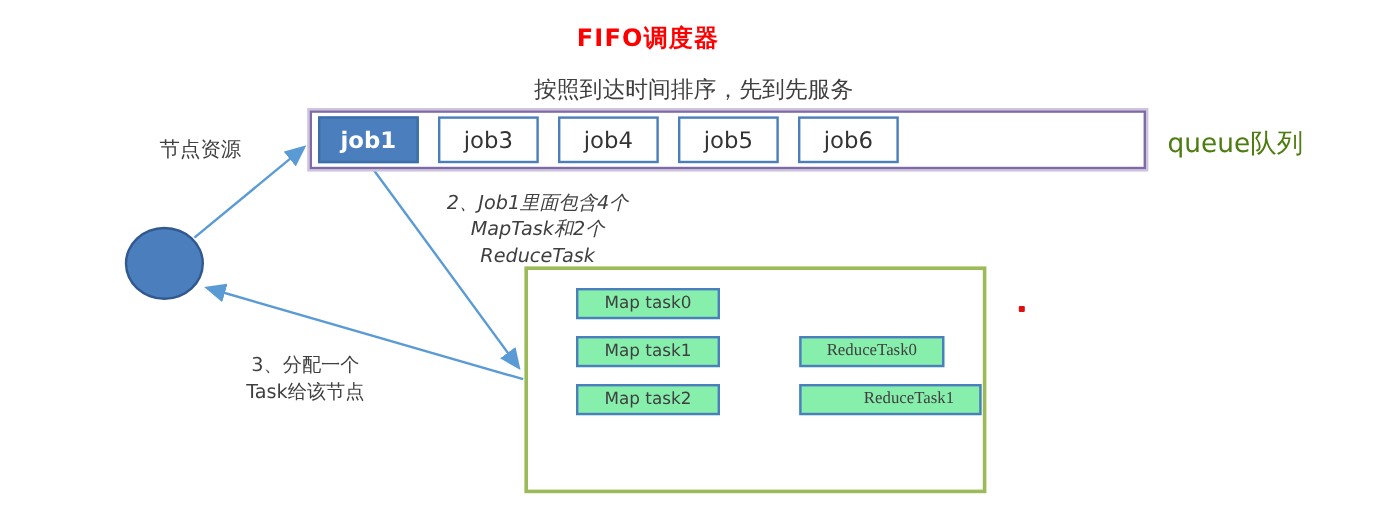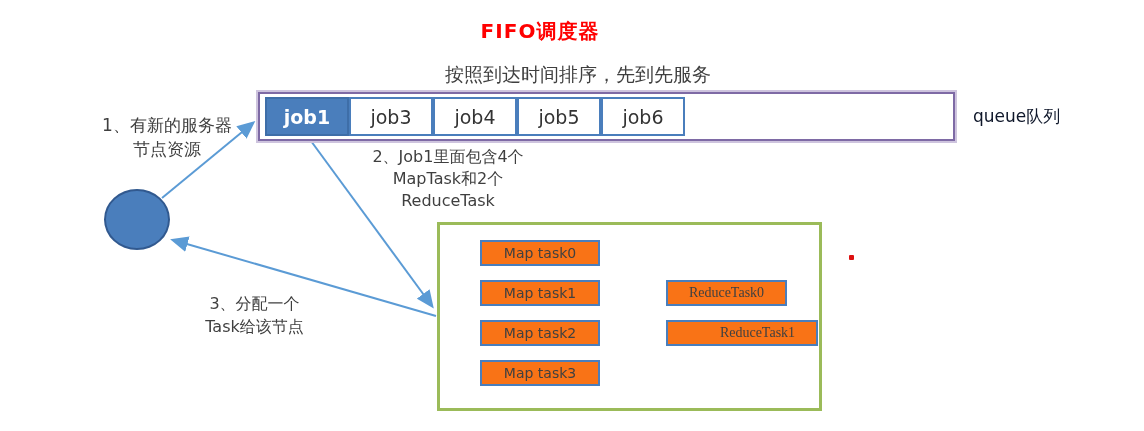--- a/index.html
+++ b/index.html
@@ -28,62 +28,62 @@
   
   .queue-box{
     left:258px;top:92px;width:693px;height:45px;
     background:#ffffff;
     border:2px solid #7e6aa5;
     box-shadow:0 0 0 2px #cec4de;
     z-index:2;
   }
   .queue-cells{
     position:absolute;left:5px;top:3px;
-    display:flex;gap:0;
+    display:flex;gap:16px;
   }
   .job-cell{
     width:80px;height:35px;
     border:2px solid #4a7ebc;
     background:#ffffff;
     display:flex;align-items:center;justify-content:center;
     font-size:19px;color:#333333;
   }
   .job-cell.active{
     background:#4a7ebc;color:#ffffff;border-color:#3e6ea8;
     font-weight:bold;
   }
   .queue-label{
     left:973px;top:105px;width:160px;
-    font-size:17px;color:#0f172a;
+    font-size:22px;color:#4d7c0f;
     z-index:3;
   }
   
   .node-circle{
     left:104px;top:189px;width:62px;height:57px;
     border-radius:50%;
     background:#4a7ebc;
     border:2px solid #31598f;
     z-index:2;
   }
   
   .note{font-size:17px;line-height:24px;color:#3f3f3f;text-align:center;z-index:3;}
   .note-1{left:72px;top:113px;width:190px;}
-  .note-2{left:328px;top:146px;width:240px;font-size:16px;line-height:22px;}
+  .note-2{left:328px;top:158px;width:240px;font-size:16px;line-height:22px;font-style:italic;}
   .note-3{left:182px;top:292px;width:145px;font-size:16px;line-height:23px;}
   
   .node-box{
     left:437px;top:222px;width:379px;height:183px;
     border:3px solid #9bbb59;
     background:#ffffff;
     z-index:2;
   }
   .task-box{
     position:absolute;
     border:2px solid #4a7ebc;
-    background:#f97316;
+    background:#86efac;
     display:flex;align-items:center;justify-content:center;
     font-size:14px;color:#404040;
   }
   .map-task{left:40px;width:116px;height:22px;}
   .reduce-task{left:226px;width:117px;height:22px;font-family:Liberation Serif, serif;}
   .mt0{top:15px;} .mt1{top:55px;} .mt2{top:95px;} .mt3{top:135px;}
   .rt0{top:55px;} .rt1{top:95px;padding-left:31px;}
   .red-dot{
     left:849px;top:255px;width:5px;height:5px;
     background:#dd1111;border-radius:1px;z-index:3;
@@ -132,38 +132,36 @@
       <div class="job-cell">job4</div>
       <div class="job-cell">job5</div>
       <div class="job-cell">job6</div>
     </div>
   </div>
   <div class="abs queue-label">queue队列</div>
 
   <div class="abs node-circle"></div>
 
   <div class="abs note note-1">
-    <div>1、有新的服务器</div>
     <div>节点资源</div>
   </div>
   <div class="abs note note-2">
     <div>2、Job1里面包含4个</div>
     <div>MapTask和2个</div>
     <div>ReduceTask</div>
   </div>
   <div class="abs note note-3">
     <div>3、分配一个</div>
     <div>Task给该节点</div>
   </div>
 
   <div class="abs node-box">
     <div class="task-box map-task mt0">Map task0</div>
     <div class="task-box map-task mt1">Map task1</div>
     <div class="task-box map-task mt2">Map task2</div>
-    <div class="task-box map-task mt3">Map task3</div>
     <div class="task-box reduce-task rt0">ReduceTask0</div>
     <div class="task-box reduce-task rt1">ReduceTask1</div>
   </div>
 
   <div class="abs red-dot"></div>
 
 
 </div>
 
 </body></html>

